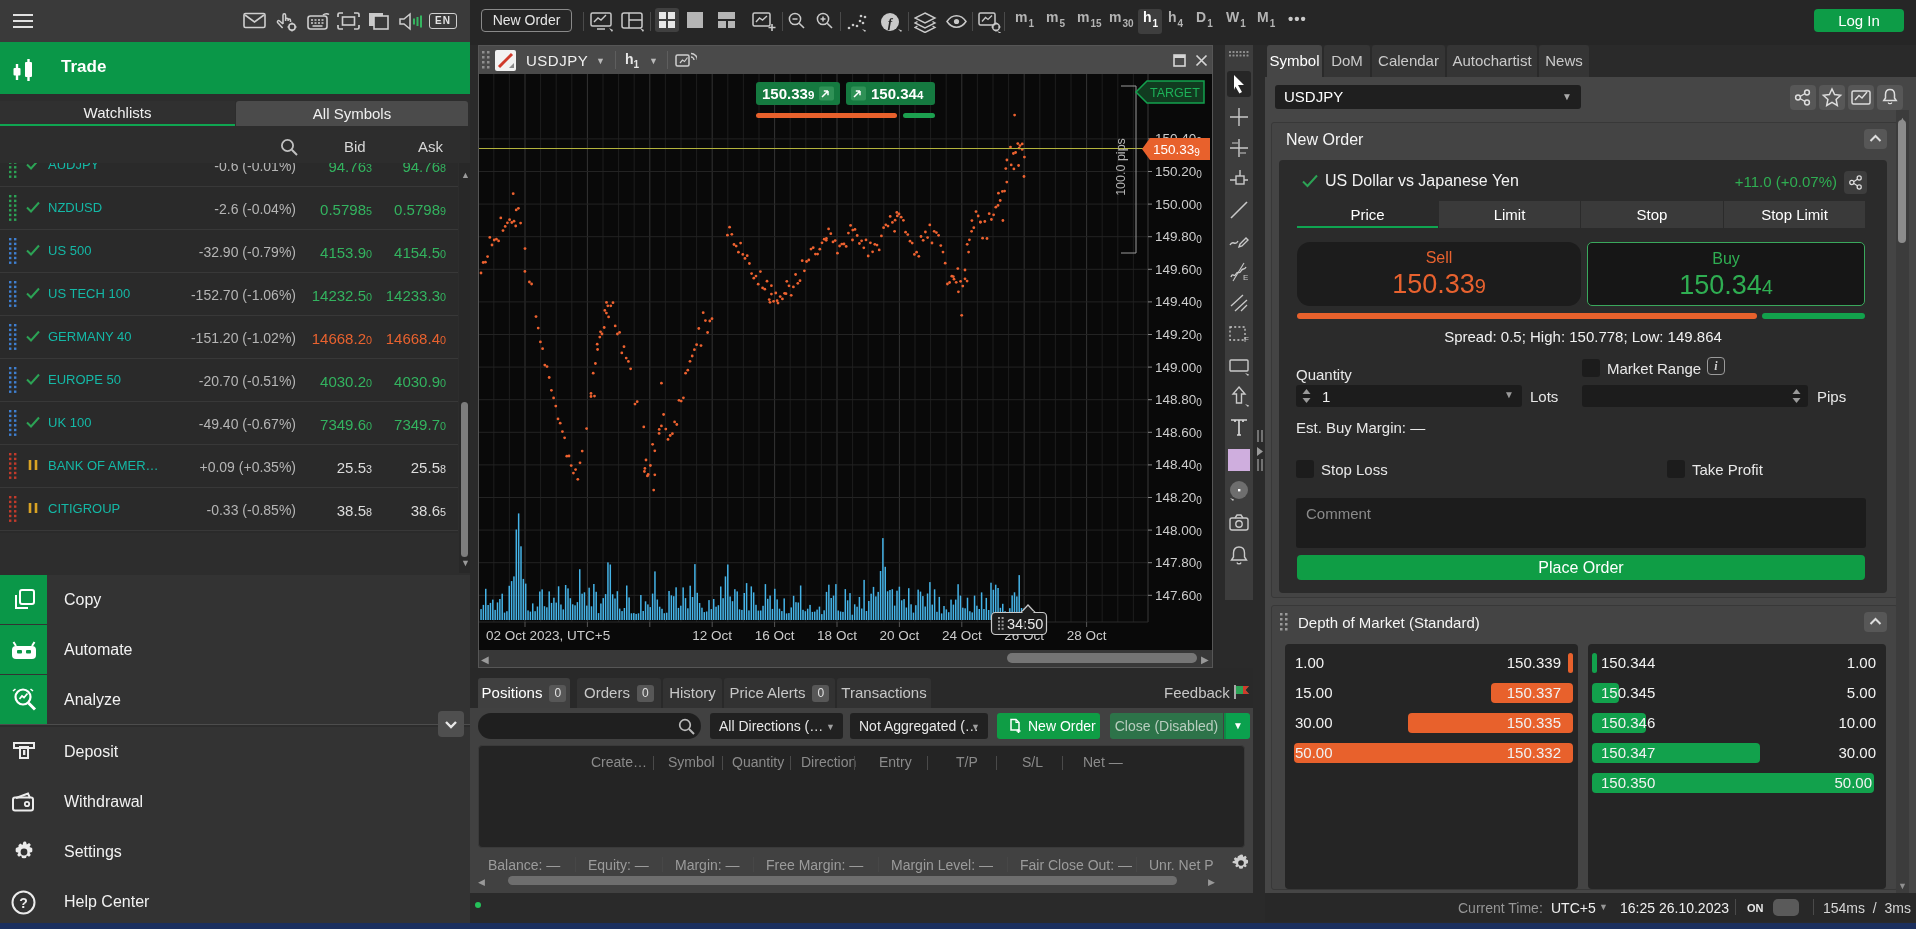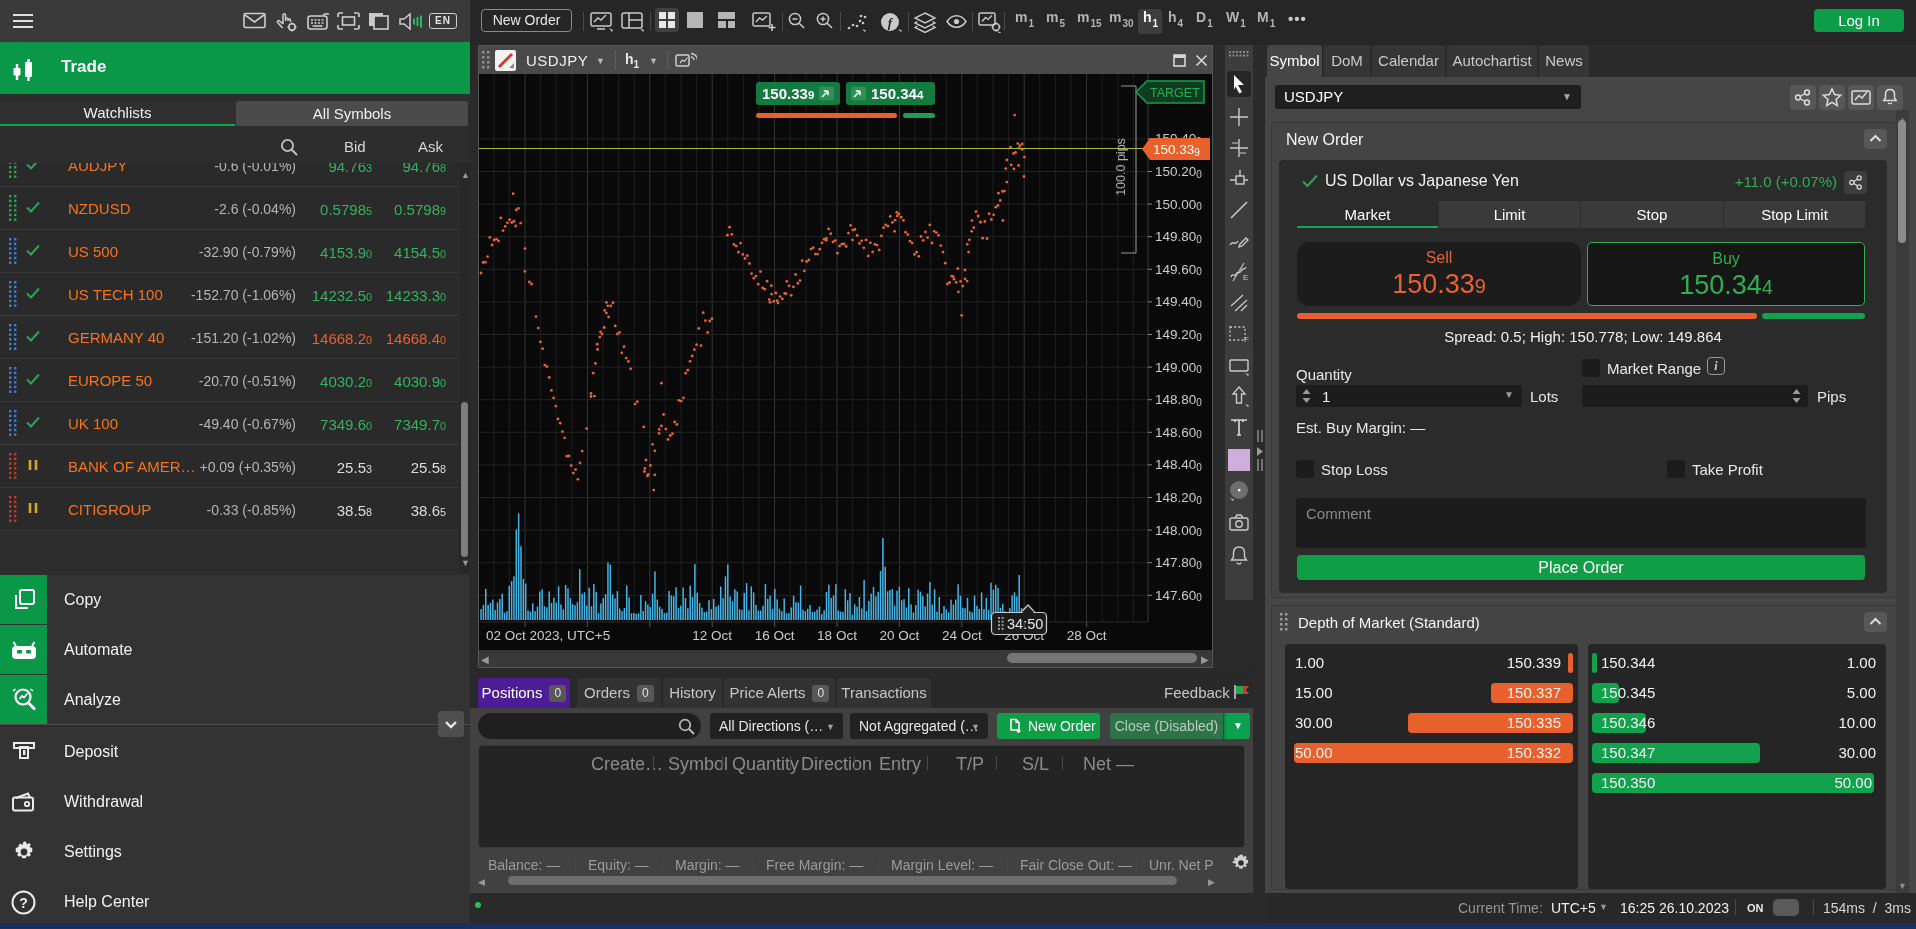--- a/index.html
+++ b/index.html
@@ -20,21 +20,21 @@
 
 #lp{left:0;top:42px;width:470px;height:880px;background:#2d2d2d}
 #tradeHdr{left:0;top:0;width:470px;height:52px;background:#0a9748;color:#fff}
 #tradeHdr .t{position:absolute;left:61px;top:15px;font-size:17px;font-weight:bold}
 .wtab{position:absolute;top:59px;height:25px;font-size:15px;text-align:center;color:#f0f0f0}
 #wt1{left:0;width:235px;background:#303030;line-height:24px;border-bottom:2px solid #0fa551}
 #wt2{left:236px;width:232px;background:#4b4b4b;line-height:25px;border-radius:3px 3px 0 0}
 #srch{left:6px;top:91px;width:298px;height:27px;background:#1f1f1f;border-radius:6px;color:#969696;font-size:15px;line-height:27px;padding-left:11px}
 .colhdr{position:absolute;top:96px;font-size:15px;color:#d6d6d6}
 .srow{position:absolute;left:0;width:458px;height:43px;border-bottom:1px solid #383838}
-.srow .nm{position:absolute;left:68px;top:13px;font-size:15px;color:#f97316}
+.srow .nm{position:absolute;left:48px;top:13px;font-size:13px;color:#14b8a6}
 .srow .ch{position:absolute;right:162px;top:14px;font-size:14px;color:#b5b5b5}
 .srow .bid,.srow .ask{position:absolute;top:14px;font-size:15px}
 .srow .bid{right:86px}
 .srow .ask{right:12px}
 .grn{color:#33b35f}
 .orn{color:#e8622f}
 .wht{color:#dcdcdc}
 .hnd{position:absolute;left:9px;top:8px;width:10px;height:27px}
 .chk{position:absolute;left:25px;top:12px;width:16px;height:16px}
 #cnw{left:4px;top:491px;width:448px;height:37px;background:#3d3d3d;border-radius:4px;color:#ececec;font-size:15px;text-align:center;line-height:37px}
@@ -53,21 +53,21 @@
 
 #rt{left:1225px;top:45px;width:28px;height:555px;background:#3d3d3d}
 .rtico{position:absolute;left:3px;width:22px;height:22px}
 
 #bp{left:470px;top:668px;width:783px;height:225px;background:#292929}
 .ptab{position:absolute;top:10px;height:30px;font-size:15px;color:#c7c7c7;line-height:30px;background:#323232;border-radius:3px 3px 0 0;text-align:center}
 .badge{display:inline-block;width:17px;height:17px;background:#575757;border-radius:3px;color:#e0e0e0;font-size:12px;text-align:center;line-height:17px;margin-left:7px;vertical-align:1px}
 .drop{position:absolute;top:45px;height:26px;background:#212121;border-radius:3px;color:#e8e8e8;font-size:14px;line-height:26px;padding-left:9px}
 .drop i{font-style:normal;font-size:9px;color:#9f9f9f;position:absolute;right:8px;top:1px}
 #ptable{left:8px;top:77px;width:767px;height:103px;background:#242424;border:1px solid #3a3a3a;border-radius:4px}
-.phd{position:absolute;top:8px;font-size:18px;color:#8b8b8b}
+.phd{position:absolute;top:8px;font-size:14px;color:#8b8b8b}
 .psep{position:absolute;top:10px;width:1px;height:14px;background:#4a4a4a}
 .sumit{position:absolute;top:189px;font-size:14px;color:#9b9b9b}
 .sumsep{position:absolute;top:189px;width:1px;height:15px;background:#474747}
 
 #rp{left:1265px;top:77px;width:651px;height:816px;background:#464646}
 .rtab{position:absolute;top:-32px;height:32px;font-size:15px;text-align:center;color:#cacaca;background:#353535;line-height:32px;border-radius:3px 3px 0 0}
 .rtab.act{background:#464646;color:#fff}
 #symsel{left:10px;top:8px;width:306px;height:24px;background:#1f1f1f;border-radius:3px;color:#fff;font-size:15px;line-height:24px;padding-left:9px}
 .ribtn{position:absolute;top:8px;width:26px;height:25px;background:#575757;border-radius:4px}
 .sect{position:absolute;left:6px;width:627px;background:#444;border:1px solid #383838;border-radius:3px}
@@ -1315,21 +1315,21 @@
     </svg>
 </div>
 <div class="abs" style="left:1256px;top:428px;width:8px;height:45px">
     <svg width="8" height="45">
       <path d="M2 2v12M6 2v12M2 31v12M6 31v12" stroke="#8a8a8a" stroke-width="1.5"></path>
       <path d="M1 19l6 4.5-6 4.5z" fill="#9a9a9a"></path>
     </svg>
   </div>
 <div class="abs" id="bp">
 <div class="abs" style="left:0;top:40px;width:783px;height:185px;background:#414141"></div>
-<div class="ptab" style="left:8px;width:92px;background:#4c1d95;color:#fff">Positions<span class="badge">0</span></div>
+<div class="ptab" style="left:8px;width:92px;background:#404040;color:#fff">Positions<span class="badge">0</span></div>
 <div class="ptab" style="left:107px;width:84px">Orders<span class="badge">0</span></div>
 <div class="ptab" style="left:193px;width:59px">History</div>
 <div class="ptab" style="left:254px;width:111px">Price Alerts<span class="badge">0</span></div>
 <div class="ptab" style="left:367px;width:94px">Transactions</div>
 <div class="ptab" style="left:694px;background:none">Feedback</div>
 <svg class="abs" style="left:763px;top:16px" width="18" height="16">
       <path d="M2 1v14" stroke="#c9c9c9" stroke-width="1.6"></path>
       <path d="M3 2h13l-3.5 4L16 10H3z" fill="#2ca355"></path>
       <path d="M10 2h6l-3.5 4L16 10h-6z" fill="#d03a2b"></path>
     </svg>
@@ -1441,21 +1441,21 @@
 <div class="abs" style="left:46px;top:12px;font-size:16px;color:#f2f2f2">US Dollar vs Japanese Yen</div>
 <div class="abs" style="left:330px;top:13px;width:228px;text-align:right;font-size:15px;color:#2fae52">+11.0 (+0.07%)</div>
 <div class="abs" style="left:565px;top:11px;width:23px;height:23px;background:#3d3d3d;border-radius:4px">
           <svg width="23" height="23" viewBox="0 0 28 28">
             <circle cx="9.5" cy="14" r="2.5" fill="none" stroke="#ddd" stroke-width="1.5"></circle>
             <circle cx="18.5" cy="8.5" r="2.5" fill="none" stroke="#ddd" stroke-width="1.5"></circle>
             <circle cx="18.5" cy="19.5" r="2.5" fill="none" stroke="#ddd" stroke-width="1.5"></circle>
             <path d="M11.7 13l4.6-3M11.7 15l4.6 3" stroke="#ddd" stroke-width="1.4"></path>
           </svg>
         </div>
-<div class="otab act" style="left:18px;width:141px">Market</div>
+<div class="otab act" style="left:18px;width:141px">Price</div>
 <div class="otab" style="left:160px;width:141px">Limit</div>
 <div class="otab" style="left:302px;width:142px">Stop</div>
 <div class="otab" style="left:445px;width:141px">Stop Limit</div>
 <div class="abs" id="sellBox">
 <div style="margin-top:7px;font-size:16px;color:#e8622f">Sell</div>
 <div style="font-size:27px;color:#e8622f;margin-top:2px">150.33<span style="font-size:20px">9</span></div>
 </div>
 <div class="abs" id="buyBox">
 <div style="margin-top:7px;font-size:16px;color:#2fae52">Buy</div>
 <div style="font-size:27px;color:#2fae52;margin-top:2px">150.34<span style="font-size:20px">4</span></div>

